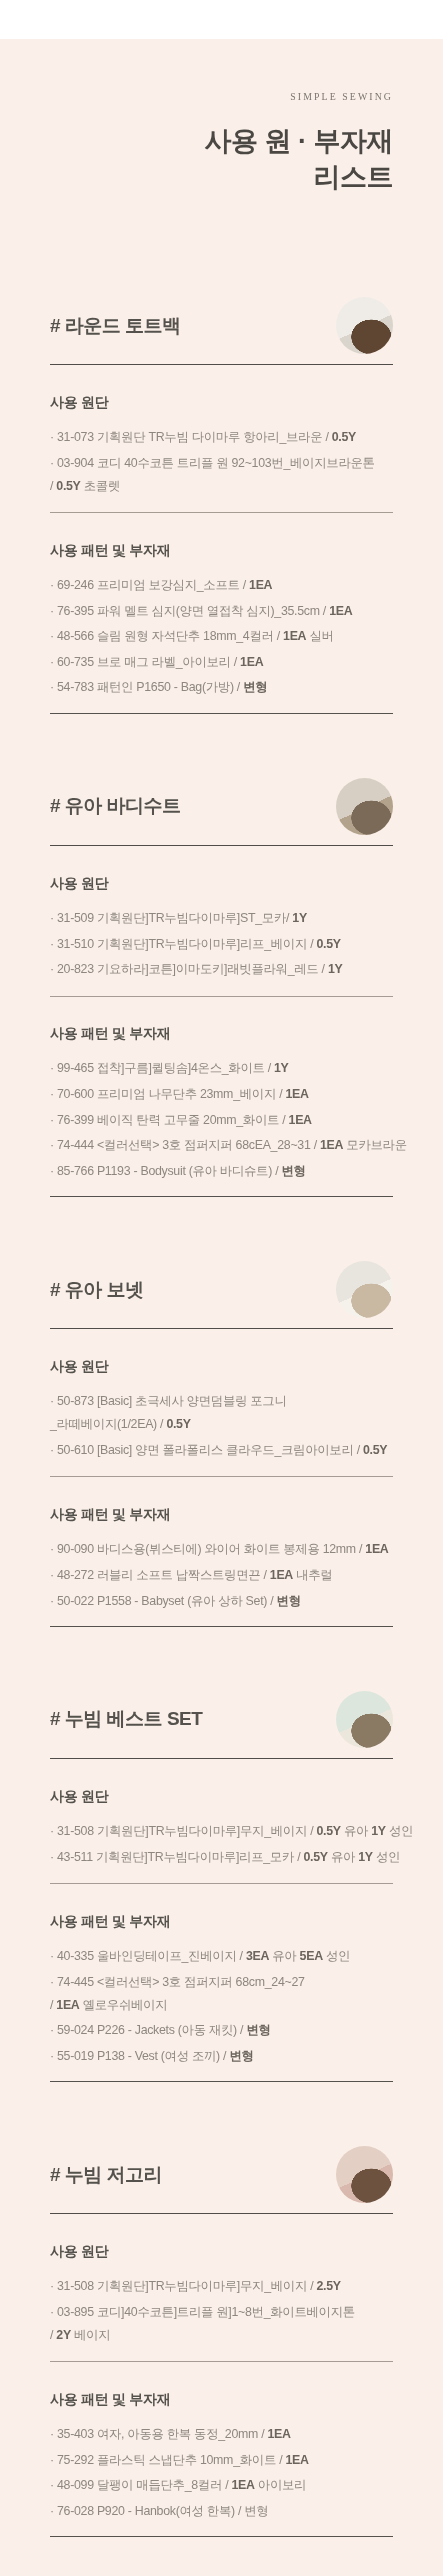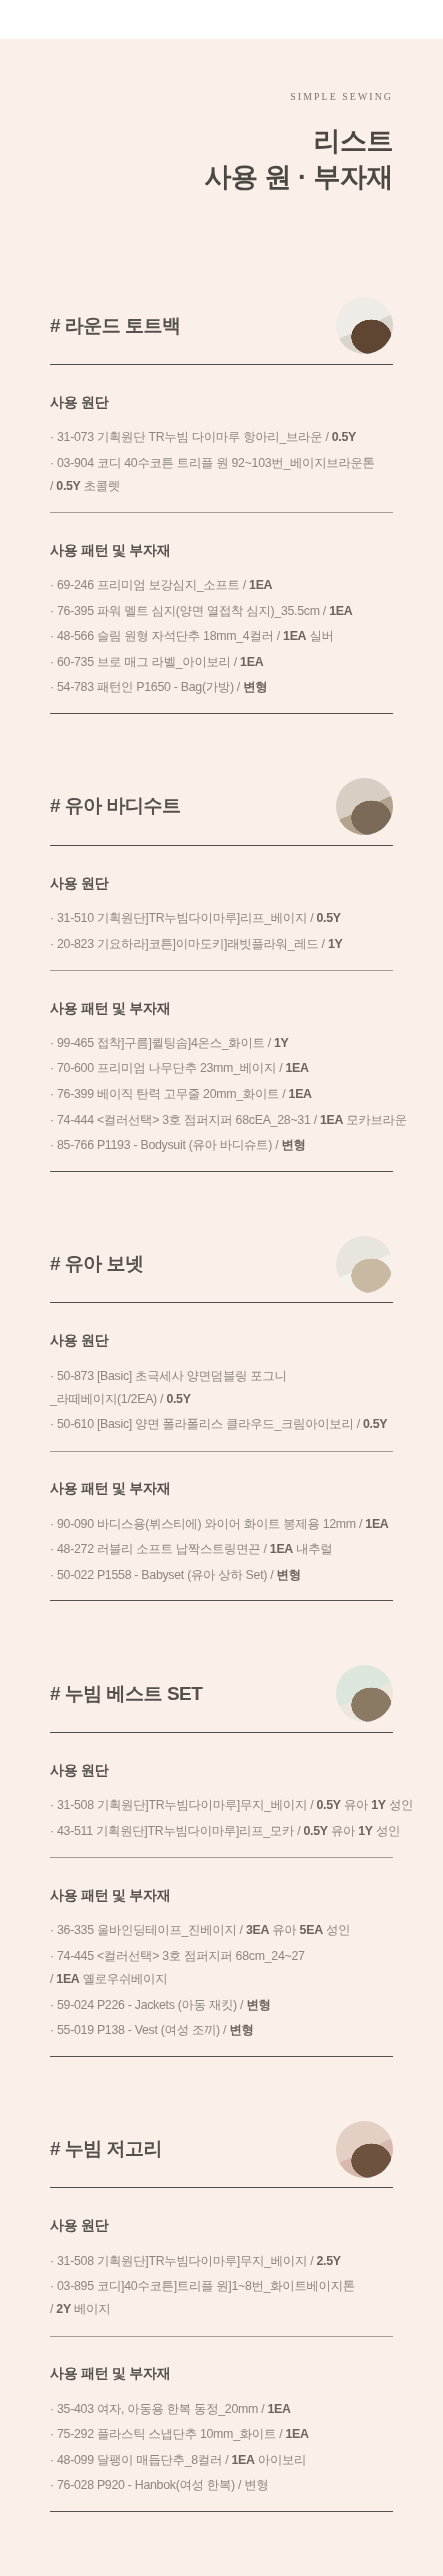--- a/index.html
+++ b/index.html
@@ -47,22 +47,22 @@
   .iline b{font-weight:700;color:#6b655e;}
 </style>
 </head>
 <body>
 
 <div class="top-strip"></div>
 
 <div class="content">
   <div class="brand">SIMPLE SEWING</div>
   <h1 class="page-title">
+    <div>사용 원 · 부자재</div>
     <div>리스트</div>
-    <div>사용 원 · 부자재</div>
   </h1>
   <main id="sections">
       <section class="sec first">
         <div class="sec-head">
           <h2 class="sec-title"># 라운드 토트백</h2>
           <div class="photo" style="background: radial-gradient(60% 52% at 62% 70%, rgb(95, 70, 50) 0px, rgb(95, 70, 50) 58%, rgba(0, 0, 0, 0) 59%), linear-gradient(155deg, rgb(239, 236, 231) 0px, rgb(239, 236, 231) 52%, rgb(217, 212, 204) 52%, rgb(217, 212, 204) 100%);"></div>
         </div>
         <hr class="rule dark">
         <h3 class="subhead">사용 원단</h3>
         <ul class="items">
@@ -97,20 +97,23 @@
       </section>
       <section class="sec">
         <div class="sec-head">
           <h2 class="sec-title"># 유아 바디수트</h2>
           <div class="photo" style="background: radial-gradient(60% 52% at 62% 70%, rgb(122, 106, 87) 0px, rgb(122, 106, 87) 58%, rgba(0, 0, 0, 0) 59%), linear-gradient(155deg, rgb(216, 207, 196) 0px, rgb(216, 207, 196) 52%, rgb(179, 162, 140) 52%, rgb(179, 162, 140) 100%);"></div>
         </div>
         <hr class="rule dark">
         <h3 class="subhead">사용 원단</h3>
         <ul class="items">
           <li>
+            <div class="iline"><span>· 31-509 기획원단]TR누빔다이마루]ST_모카/ </span><b>1Y</b></div>
+          </li>
+          <li>
             <div class="iline"><span>· 31-510 기획원단]TR누빔다이마루]리프_베이지 / </span><b>0.5Y</b></div>
           </li>
           <li>
             <div class="iline"><span>· 20-823 기요하라]코튼]이마도키]래빗플라워_레드 / </span><b>1Y</b></div>
           </li>
         </ul>
         <hr class="rule mid">
         <h3 class="subhead">사용 패턴 및 부자재</h3>
         <ul class="items">
           <li>
@@ -174,21 +177,21 @@
             <div class="iline"><span>· 31-508 기획원단]TR누빔다이마루]무지_베이지 / </span><b>0.5Y</b><span> 유아  </span><b>1Y</b><span> 성인</span></div>
           </li>
           <li>
             <div class="iline"><span>· 43-511 기획원단]TR누빔다이마루]리프_모카 / </span><b>0.5Y</b><span> 유아  </span><b>1Y</b><span> 성인</span></div>
           </li>
         </ul>
         <hr class="rule mid">
         <h3 class="subhead">사용 패턴 및 부자재</h3>
         <ul class="items">
           <li>
-            <div class="iline"><span>· 36-335 울바인딩테이프_진베이지 / </span><b>3EA</b><span> 유아  </span><b>5EA</b><span> 성인</span></div>
+            <div class="iline"><span>· 40-335 울바인딩테이프_진베이지 / </span><b>3EA</b><span> 유아  </span><b>5EA</b><span> 성인</span></div>
           </li>
           <li>
             <div class="iline"><span>· 74-445 &lt;컬러선택&gt; 3호 점퍼지퍼 68cm_24~27</span></div>
             <div class="iline"><span>/ </span><b>1EA</b><span> 옐로우쉬베이지</span></div>
           </li>
           <li>
             <div class="iline"><span>· 59-024 P226 - Jackets (아동 재킷) / </span><b>변형</b></div>
           </li>
           <li>
             <div class="iline"><span>· 55-019 P138 - Vest (여성 조끼) / </span><b>변형</b></div>

